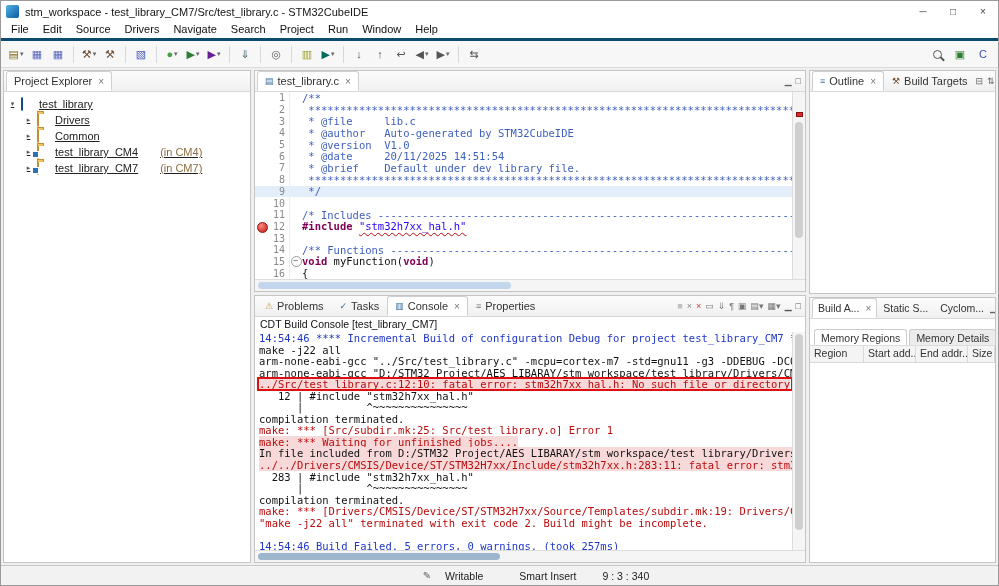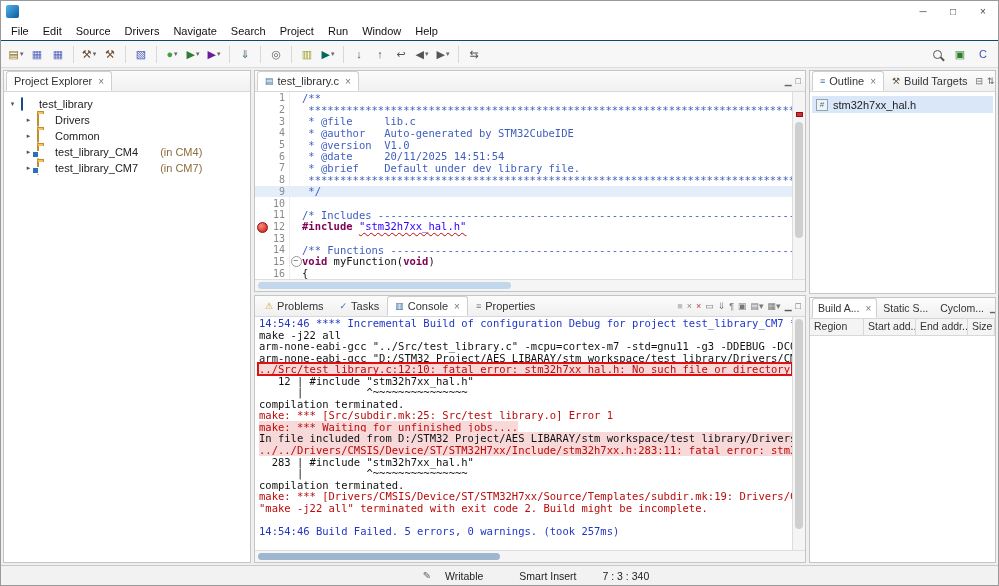--- a/index.html
+++ b/index.html
@@ -8,21 +8,21 @@
   .window { width:999px; height:586px; display:flex; flex-direction:column; background:#f0f0f0; border:1px solid #9a9a9a; }
 
   
   .titlebar { height:21px; flex:none; background:#fff; display:flex; align-items:center; padding-left:5px; }
   .app-icon { width:13px; height:13px; border-radius:2px; background:linear-gradient(135deg,#53b4e8,#0b5a9d); flex:none; }
   .title { margin-left:6px; font-size:11px; color:#151515; white-space:nowrap; }
   .win-controls { margin-left:auto; display:flex; height:100%; }
   .win-btn { width:30px; display:flex; align-items:center; justify-content:center; font-size:10px; color:#444; }
 
   
-  .menubar { height:19px; flex:none; background:#fff; display:flex; align-items:center; padding-left:3px; border-bottom:1px solid #0c4a6e; }
+  .menubar { height:19px; flex:none; background:#fff; display:flex; padding-left:3px; border-bottom:3px solid #0c4a6e; }
   .menu-item { padding:1px 7px; color:#111; }
 
   
   .toolbar { height:27px; flex:none; background:#f7f7f7; border-bottom:1px solid #dcdcdc; display:flex; align-items:center; padding:0 5px; }
   #toolbar-main { display:flex; align-items:center; gap:1px; }
   .tool { height:21px; min-width:20px; padding:0 2px; display:flex; align-items:center; justify-content:center; border-radius:3px; }
   .tglyph { font-size:11px; line-height:1; }
   .tcaret { font-size:7px; color:#666; margin-left:1px; }
   .tb-sep { width:1px; height:17px; background:#d8d8d8; margin:0 4px; flex:none; }
   #toolbar-right { margin-left:auto; display:flex; align-items:center; gap:3px; }
@@ -39,21 +39,21 @@
   
   .tabbar { height:21px; flex:none; background:linear-gradient(#fcfcfc,#f0f0f0); border-bottom:1px solid #d8d8d8; display:flex; align-items:flex-end; padding-left:2px; font-size:11px; color:#333; overflow:hidden; }
   .vtab { height:20px; display:flex; align-items:center; gap:4px; padding:0 7px; border:1px solid transparent; white-space:nowrap; }
   .vtab.active { background:#fff; border-color:#cfcfcf; border-bottom-color:#fff; border-radius:3px 3px 0 0; }
   .vticon { font-size:9px; }
   .vtclose { color:#777; font-size:10px; margin-left:2px; }
   .tab-tools { margin-left:auto; display:flex; align-items:center; gap:4px; padding-right:4px; height:100%; }
   .mini { font-size:9px; color:#666; }
 
   
-  .tree { flex:1; padding:4px 0; overflow:hidden; }
+  .tree { flex:1; padding:4px 0; overflow:hidden;text-decoration:underline; }
   .trow { height:16px; display:flex; align-items:center; gap:4px; padding-left:4px; white-space:nowrap; }
   .trow.lvl1 { padding-left:20px; }
   .arrow { width:9px; font-size:7px; color:#555; text-align:center; flex:none; }
   .ticon { width:14px; height:13px; flex:none; position:relative; }
   .icon-project { width:12px; height:12px; margin-top:1px; background:linear-gradient(135deg,#5aa7dd,#1d5fa0); border:1px solid #164a80; border-radius:2px; }
   .icon-folder { width:13px; height:10px; margin-top:3px; background:linear-gradient(#ffd97a,#f0b84a); border:1px solid #c08e2e; border-radius:1px; position:relative; }
   .icon-folder::before { content:""; position:absolute; top:-3px; left:-1px; width:5px; height:2px; background:#f3c25c; border:1px solid #c08e2e; border-bottom:none; border-radius:1px 1px 0 0; }
   .icon-nested::after { content:""; position:absolute; right:-1px; bottom:0px; width:5px; height:5px; background:#2d6fb8; border:1px solid #fff; }
   .tdecor { color:#8c6d3f; margin-left:18px; }
 
@@ -121,20 +121,21 @@
   .sb-icon { width:16px; text-align:center; color:#666; font-size:10px; }
   .sb-gap1 { width:10px; } .sb-gap2 { width:36px; } .sb-gap3 { width:26px; }
 </style>
 </head>
 <body>
 
 <div class="window">
 
   <div class="titlebar">
     <span class="app-icon"></span>
+    <span class="title">stm_workspace - test_library_CM7/Src/test_library.c - STM32CubeIDE</span>
     <span class="win-controls">
       <span class="win-btn">─</span>
       <span class="win-btn">□</span>
       <span class="win-btn">×</span>
     </span>
   </div>
 
   <div class="menubar" id="menubar">
       <span class="menu-item">File</span>
       <span class="menu-item">Edit</span>
@@ -428,20 +429,21 @@
               <span class="mini" style="color: rgb(119, 119, 119);">▭</span>
               <span class="mini" style="color: rgb(119, 119, 119);">⇓</span>
               <span class="mini" style="color: rgb(119, 119, 119);">¶</span>
               <span class="mini" style="color: rgb(119, 119, 119);">▣</span>
               <span class="mini" style="color: rgb(119, 119, 119);">▤▾</span>
               <span class="mini" style="color: rgb(119, 119, 119);">▦▾</span>
               <span class="mini" style="color: rgb(85, 85, 85);">▁</span>
               <span class="mini" style="color: rgb(85, 85, 85);">□</span>
             </span>
         </div>
+        <div class="console-title">CDT Build Console [test_library_CM7]</div>
         <div class="console-body">
           <div id="clines"><div class="cline info">14:54:46 **** Incremental Build of configuration Debug for project test_library_CM7 ****</div><div class="cline out">make -j22 all</div><div class="cline out">arm-none-eabi-gcc "../Src/test_library.c" -mcpu=cortex-m7 -std=gnu11 -g3 -DDEBUG -DCORE_CM7 -</div><div class="cline out">arm-none-eabi-gcc "D:/STM32_Project/AES_LIBARAY/stm_workspace/test_library/Drivers/CMSIS/Devi</div><div class="cline error"><span class="errbox">../Src/test_library.c:12:10: fatal error: stm32h7xx_hal.h: No such file or directory</span></div><div class="cline out">   12 | #include "stm32h7xx_hal.h"</div><div class="cline out">      |          ^~~~~~~~~~~~~~~~</div><div class="cline out">compilation terminated.</div><div class="cline error">make: *** [Src/subdir.mk:25: Src/test_library.o] Error 1</div><div class="cline error"><span class="hlbg">make: *** Waiting for unfinished jobs....</span></div><div class="cline out"><span class="hlbg">In file included from D:/STM32_Project/AES_LIBARAY/stm_workspace/test_library/Drivers/CMSIS/D</span></div><div class="cline error"><span class="hlbg">../../Drivers/CMSIS/Device/ST/STM32H7xx/Include/stm32h7xx.h:283:11: fatal error: stm32h7xx_ha</span></div><div class="cline out">  283 | #include "stm32h7xx_hal.h"</div><div class="cline out">      |          ^~~~~~~~~~~~~~~~</div><div class="cline out">compilation terminated.</div><div class="cline error">make: *** [Drivers/CMSIS/Device/ST/STM32H7xx/Source/Templates/subdir.mk:19: Drivers/CMSIS/Dev</div><div class="cline error">"make -j22 all" terminated with exit code 2. Build might be incomplete.</div><div class="cline out"> </div><div class="cline info">14:54:46 Build Failed. 5 errors, 0 warnings. (took 257ms)</div></div>
           <div class="vscroll">
             <div class="vthumb" style="top:2px;height:90%;"></div>
           </div>
         </div>
         <div class="hscroll">
           <div class="hthumb"></div>
         </div>
       </div>
@@ -460,44 +462,44 @@
           <span class="vtab">
             <span class="vticon" style="color:#6d4c2f;">⚒</span>
             <span>Build Targets</span>
           </span>
           <span class="tab-tools" id="outline-tools">
               <span class="mini">⊟</span>
               <span class="mini">⇅</span>
             </span>
         </div>
         <div class="outline-items" id="outline-items">
-            <div class="o-item selected">
-              <span class="o-icon include-icon"></span>
-              <span class="o-label">stm32h7xx_hal.h</span>
-            </div>
           </div>
       </div>
 
       <div class="view analyzer-group">
         <div class="tabbar">
           <span id="analyzer-tabs" style="display:flex;">
               <span class="vtab active">
                 <span class="vtlabel">Build A...</span>
                 <span class="vtclose">×</span>
               </span>
               <span class="vtab">
                 <span class="vtlabel">Static S...</span>
               </span>
               <span class="vtab">
                 <span class="vtlabel">Cyclom...</span>
               </span>
             </span>
           <span class="tab-tools" id="analyzer-tools">
               <span class="mini">▁</span>
             </span>
+        </div>
+        <div class="subtabs">
+          <span class="subtab active">Memory Regions</span>
+          <span class="subtab">Memory Details</span>
         </div>
         <div class="mtable-head" id="mtable-head">
             <span class="mcol" style="width: 54px;">Region</span>
             <span class="mcol" style="width: 52px;">Start add...</span>
             <span class="mcol" style="width: 52px;">End addr...</span>
             <span class="mcol" style="flex: 1 1 0%;">Size</span>
           </div>
         <div class="mtable-body"></div>
       </div>
 
@@ -505,16 +507,16 @@
   </div>
 
   <div class="statusbar">
     <span class="sb-pad"></span>
     <span class="sb-icon">✎</span>
     <span class="sb-gap1"></span>
     <span>Writable</span>
     <span class="sb-gap2"></span>
     <span>Smart Insert</span>
     <span class="sb-gap3"></span>
-    <span>7 : 3 : 340</span>
+    <span>9 : 3 : 340</span>
   </div>
 
 </div>
 
 </body></html>

